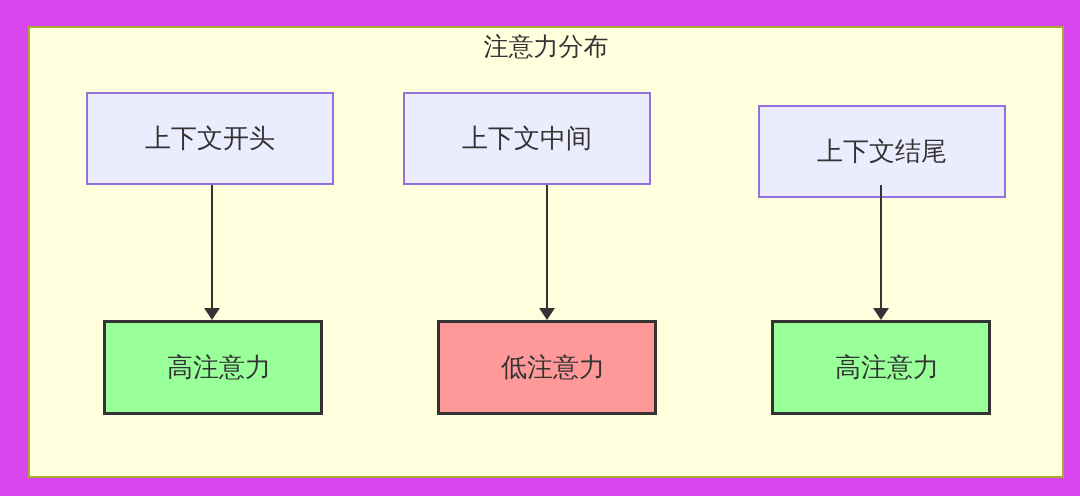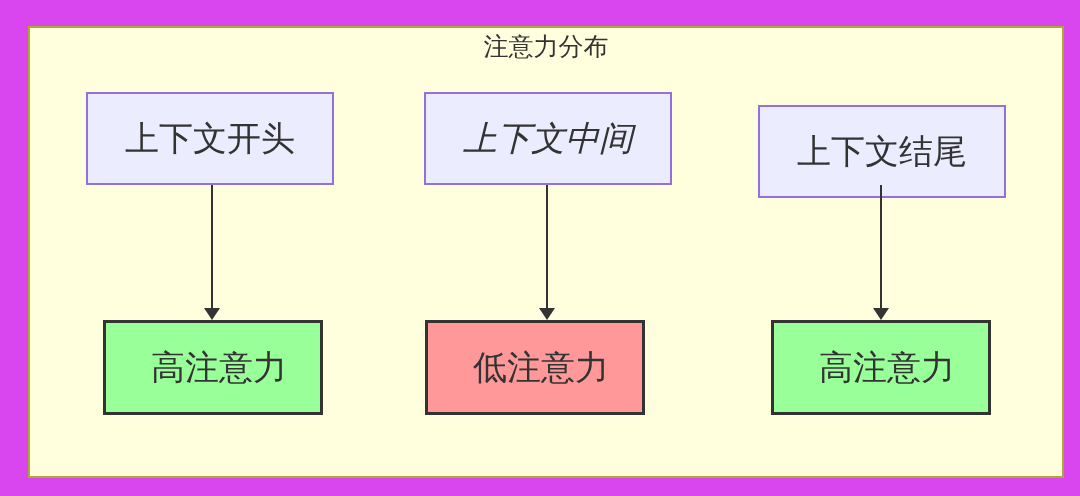--- a/index.html
+++ b/index.html
@@ -34,21 +34,21 @@
     font-size: 25px;
     color: #333333;
     line-height: 1.1;
   }
   .node {
     position: absolute;
     box-sizing: border-box;
     display: flex;
     align-items: center;
     justify-content: center;
-    font-size: 34px;
+    font-size: 26px;
     color: #333333;
     text-align: center;
   }
   .node-source {
     background: #ececff;
     border: 2px solid #9370db;
     top: 92px;
     width: 248px;
     height: 93px;
   }
@@ -56,24 +56,24 @@
     border: 3px solid #333333;
     top: 320px;
     width: 220px;
     height: 95px;
     padding-left: 12px;
   }
   .node-high { background: #99ff99; }
   .node-low  { background: #ff9999; }
 
   .src-1 { left: 86px; }
-  .src-2 { left: 424px; font-style: italic; }
+  .src-2 { left: 403px; }
   .src-3 { left: 758px; }
   .res-1 { left: 103px; }
-  .res-2 { left: 425px; }
+  .res-2 { left: 437px; }
   .res-3 { left: 771px; }
 
   .edge-line {
     position: absolute;
     width: 2px;
     top: 185px;
     height: 124px;
     background: #333333;
   }
   .edge-head {

